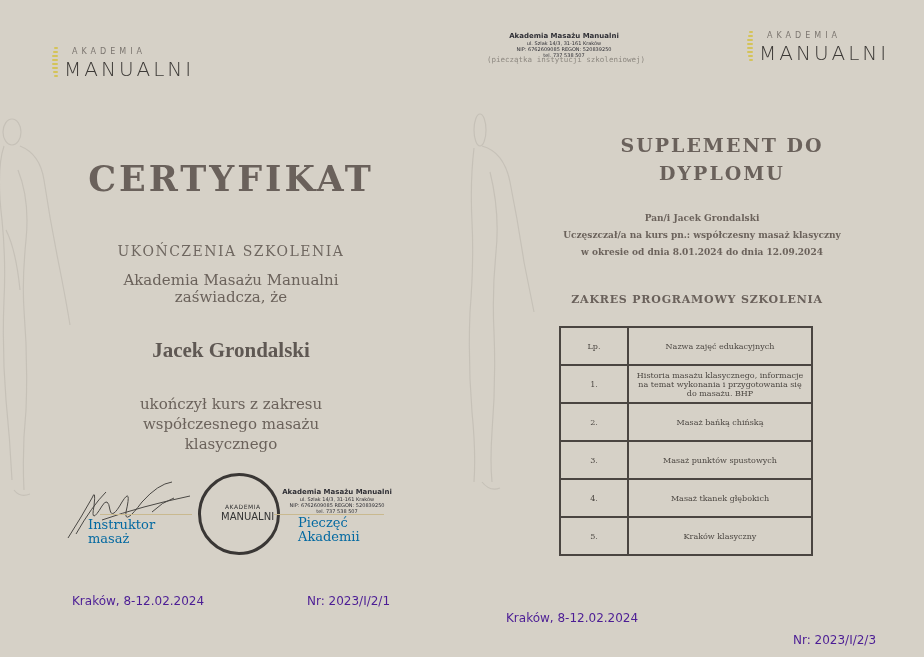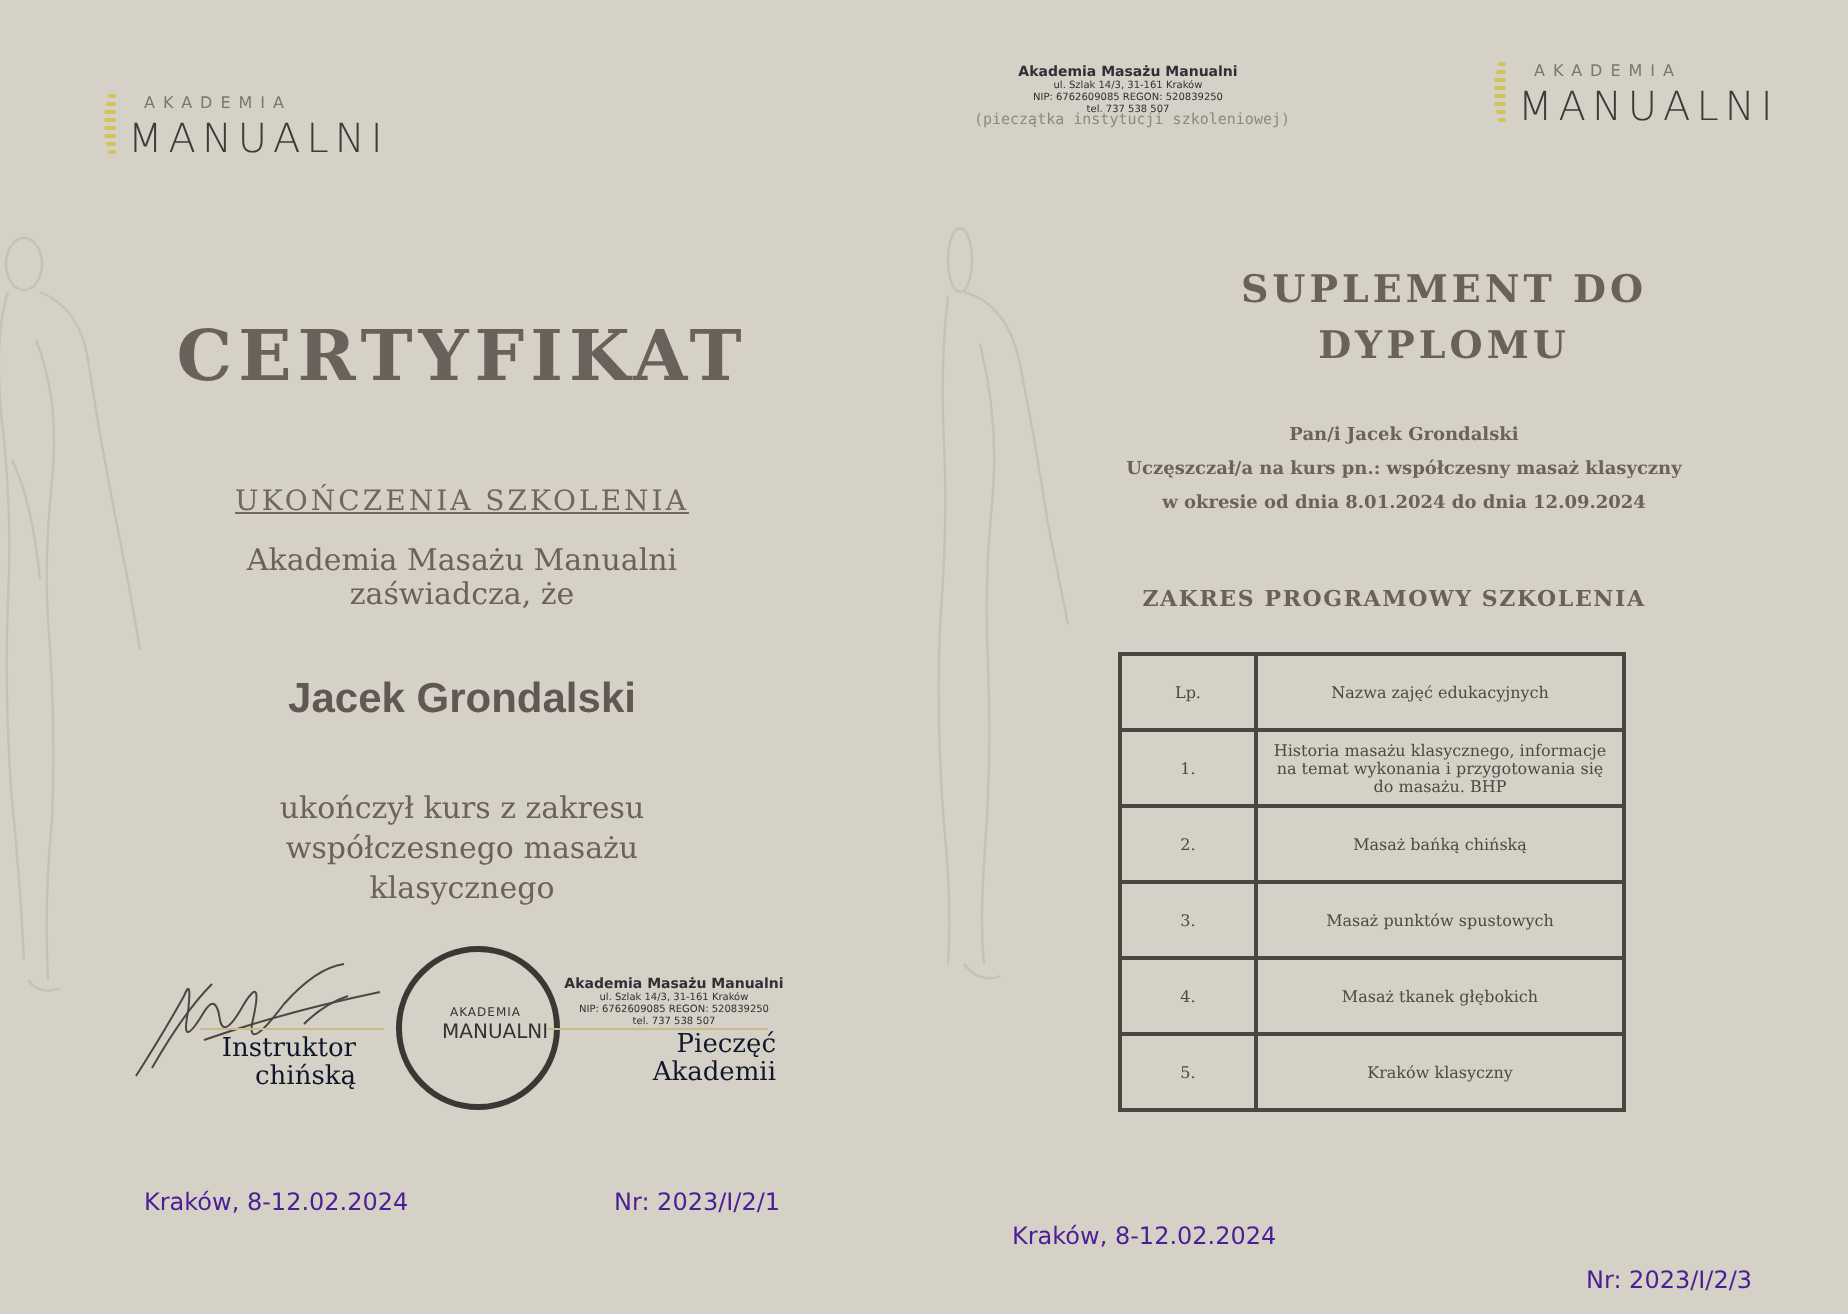--- a/index.html
+++ b/index.html
@@ -17,25 +17,25 @@
   .logo .spine{width:10px;height:34px;margin-right:4px;}
   .logo .words{display:flex;flex-direction:column;line-height:1;}
   .logo .small{font-family:"DejaVu Sans",sans-serif;font-size:8px;letter-spacing:4px;color:#7c7670;margin-left:8px;}
   .logo .big{font-family:"DejaVu Sans",sans-serif;font-size:20px;letter-spacing:3px;color:#3d3a37;margin-top:3px;font-weight:300;}
 
   .center{position:absolute;left:0;width:100%;text-align:center;}
   .title{font-family:"DejaVu Serif",serif;font-weight:bold;color:#6a615b;}
   .t-cert{top:158px;font-size:35px;letter-spacing:3px;text-align:center;}
   .t-sub{top:243px;font-size:14px;letter-spacing:1.5px;color:#6f6760;}
   .t-acad{top:272px;font-size:15px;line-height:17px;color:#6b625b;}
-  .t-name{top:338px;font-family:Liberation Sans, sans-serif;font-weight:bold;font-size:21px;color:#5f5853;}
+  .t-name{top:338px;font-family:Liberation Serif, serif;font-weight:bold;font-size:21px;color:#5f5853;}
   .t-course{top:394px;font-size:15px;line-height:20px;color:#6b625b;}
 
   .sig-line{position:absolute;height:1px;background:#c9b98f;}
-  .sig-label{position:absolute;text-align:right;font-size:13px;line-height:14px;color:#0f172a;}
+  .sig-label{position:absolute;text-align:left;font-size:13px;line-height:14px;color:#0369a1;}
   .stamp-circle{position:absolute;width:76px;height:76px;border:3px solid #3a3735;border-radius:50%;}
   .stamp-circle .s1{position:absolute;left:24px;top:27px;font-family:"DejaVu Sans",sans-serif;font-size:6px;color:#333;letter-spacing:.5px;}
   .stamp-circle .s2{position:absolute;left:20px;top:35px;font-family:"DejaVu Sans",sans-serif;font-size:10px;color:#333;}
   .stamp-text{position:absolute;text-align:center;font-family:"DejaVu Sans",sans-serif;color:#2f2f35;}
   .stamp-text .l1{font-size:7px;font-weight:bold;}
   .stamp-text .l2,.stamp-text .l3,.stamp-text .l4{font-size:5px;}
 
   .footer{position:absolute;font-family:"DejaVu Sans",sans-serif;font-size:12px;color:#4c1d95;}
 
   
@@ -79,21 +79,21 @@
           <rect x="4" y="29" width="4" height="2" rx="1"></rect>
       </g>
     </svg>
     <div class="words">
       <span class="small">AKADEMIA</span>
       <span class="big">MANUALNI</span>
     </div>
   </div>
 
   <div class="center title t-cert">CERTYFIKAT</div>
-  <div class="center title t-sub" style="font-weight:normal;text-decoration:underline;">UKOŃCZENIA SZKOLENIA</div>
+  <div class="center title t-sub" style="font-weight:normal;">UKOŃCZENIA SZKOLENIA</div>
   <div class="center t-acad">
     <div>Akademia Masażu Manualni</div>
     <div>zaświadcza, że</div>
   </div>
   <div class="center t-name">Jacek Grondalski</div>
   <div class="center t-course">
     <div>ukończył kurs z zakresu</div>
     <div>współczesnego masażu</div>
     <div>klasycznego</div>
   </div>
@@ -104,21 +104,21 @@
         <path d="M6 62 Q20 40 30 22 Q34 12 32 30 Q28 50 40 30 Q46 20 48 34 Q50 44 60 26 Q70 10 64 36 Q62 50 80 26 Q96 8 110 6"></path>
         <path d="M14 58 Q30 30 44 16"></path>
         <path d="M40 44 Q80 30 128 20"></path>
         <path d="M90 36 Q100 26 112 22"></path>
       </g>
     </svg>
   </div>
   <div class="sig-line" style="left:100px;top:514px;width:92px;"></div>
   <div class="sig-label" style="left:88px;top:518px;width:90px;">
     <div>Instruktor</div>
-    <div>chińską</div>
+    <div>masaż</div>
   </div>
 
   <div class="stamp-circle" style="left:198px;top:473px;">
     <span class="s1">AKADEMIA</span>
     <span class="s2">MANUALNI</span>
   </div>
 
   <div class="sig-line" style="left:274px;top:514px;width:110px;"></div>
   <div class="stamp-text" style="left:282px;top:488px;width:110px;">
     <div class="l1">Akademia Masażu Manualni</div>

